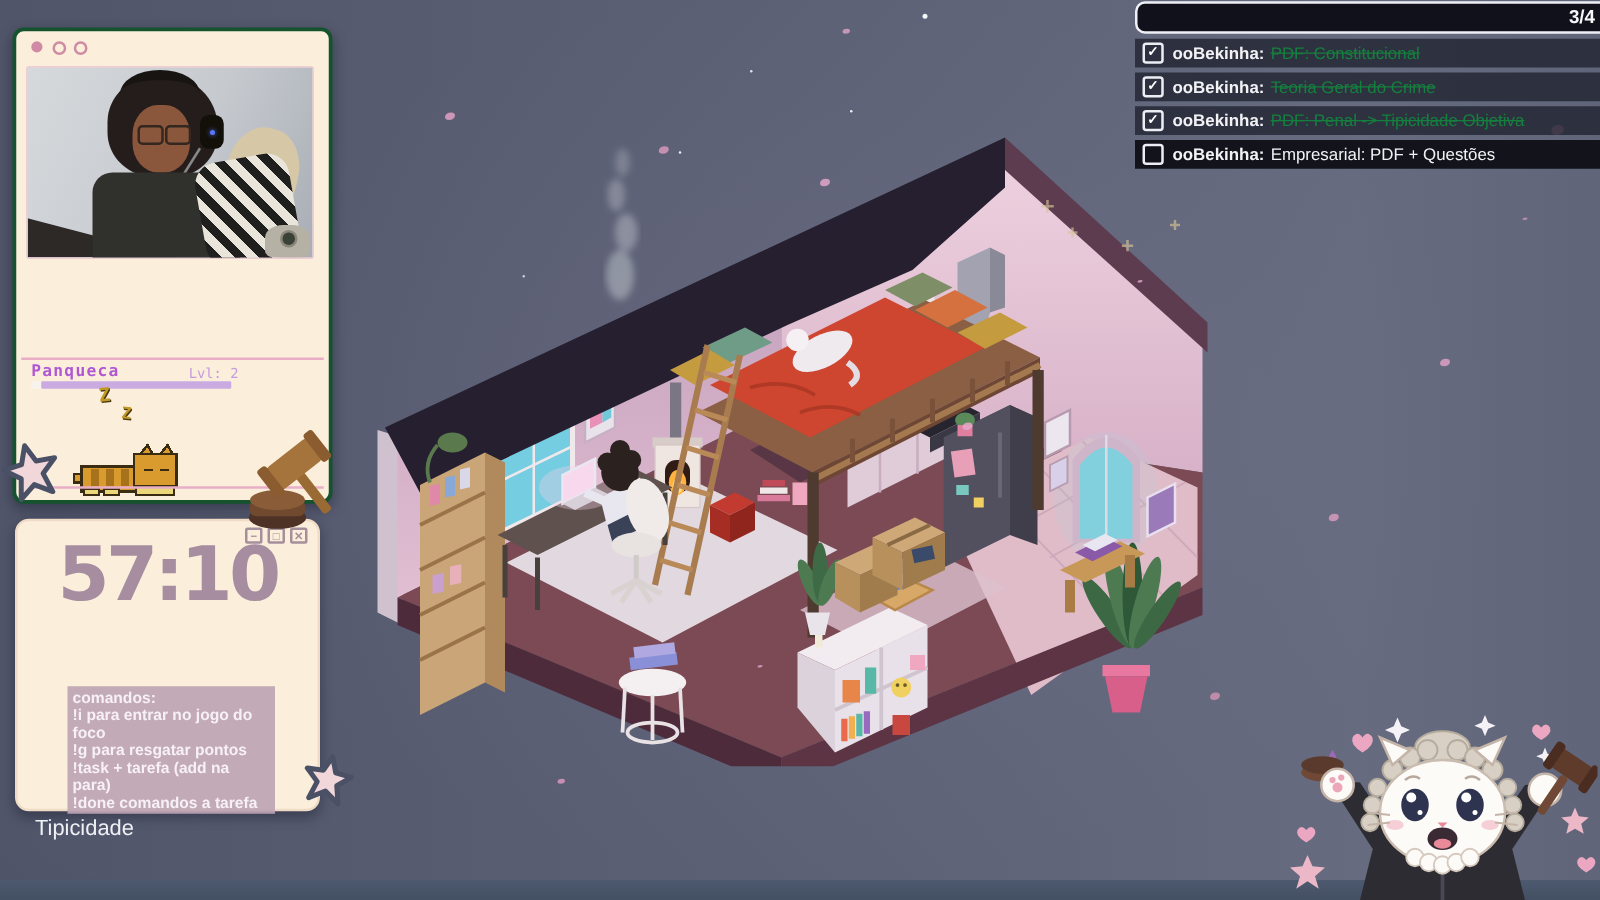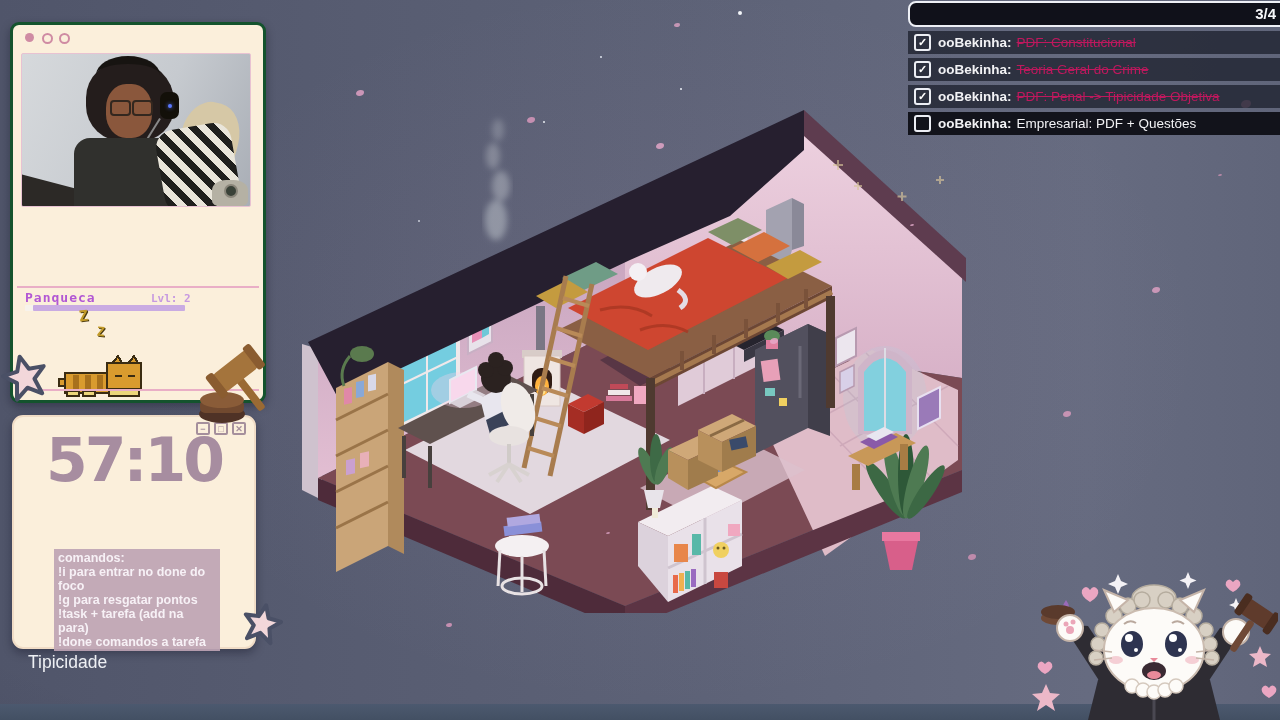--- a/index.html
+++ b/index.html
@@ -55,21 +55,21 @@
   .v-body{position:absolute;left:52px;top:84px;width:118px;height:70px;background:#30302d;border-radius:16px 16px 0 0;}
   .v-cardigan{position:absolute;left:138px;top:72px;width:76px;height:84px;transform:rotate(-10deg);border-radius:18px;
     background:repeating-linear-gradient(55deg,#e9e5da 0 7px,#1f1f1d 7px 14px);}
   .v-cam{position:absolute;right:2px;bottom:0;width:36px;height:26px;background:#b5b1a4;border-radius:40% 40% 20% 20%;}
   .v-lens{position:absolute;right:12px;bottom:8px;width:10px;height:10px;background:#3a4238;border-radius:50%;border:2px solid #8a867a;}
 
   .pet-divider{position:absolute;left:4px;right:4px;top:261px;height:2px;background:#e9aec6;}
   .pet-name{position:absolute;left:12px;top:265px;font-family:"DejaVu Sans Mono",monospace;
     font-weight:bold;font-size:13px;letter-spacing:1px;color:#b257d4;}
   .pet-level{position:absolute;left:138px;top:267px;font-family:"DejaVu Sans Mono",monospace;
-    font-weight:bold;font-size:11px;color:#c79ae0;}
+    font-weight:normal;font-size:11px;color:#c79ae0;}
   .pet-bar{position:absolute;left:12px;top:280px;width:160px;height:6px;background:#f7f3ec;border-radius:1px;}
   .pet-bar-fill{position:absolute;right:0;top:0;height:6px;width:95%;background:#c9abe2;border-radius:1px;}
   .sleep-z{position:absolute;font-family:"DejaVu Sans Mono",monospace;font-weight:bold;color:#c29a28;
     text-shadow:1px 1px 0 #4a3a10;}
   .z1{left:66px;top:282px;font-size:15px;transform:rotate(-6deg);}
   .z2{left:84px;top:299px;font-size:13px;transform:rotate(5deg);}
   .pixel-cat{position:absolute;left:44px;top:330px;}
   .pet-bottom-line{position:absolute;left:4px;right:4px;top:364px;height:2px;background:#e9aec6;}
 
   .timer-window{left:12px;top:415px;width:240px;height:230px;border:2px solid #f0dcc6;border-radius:11px;}
@@ -88,21 +88,21 @@
   .task-overlay{position:absolute;left:908px;top:1px;width:380px;z-index:12;font-size:13.5px;}
   .task-header{position:relative;height:22px;background:#10111a;border:2px solid #eef0f6;border-radius:8px;
     padding:0 10px;line-height:22px;text-align:right;color:#f6f7fa;font-weight:bold;font-size:15px;}
   .task-row{position:relative;height:23px;margin-top:4px;background:rgba(30,33,46,.78);
     display:flex;align-items:center;padding-left:6px;color:#f2f2f5;}
   .task-row.solid{background:rgba(15,16,23,.96);}
   .checkbox{width:13px;height:13px;border:2px solid #eceef4;border-radius:3px;margin-right:7px;
     font-size:11px;line-height:12px;text-align:center;color:#fff;font-weight:bold;flex:0 0 auto;box-sizing:content-box;}
   .task-user{font-weight:bold;margin-right:5px;white-space:nowrap;text-align:right;}
   .task-text{white-space:nowrap;}
-  .done .task-text{color:#be185d;text-decoration:line-through;}
+  .done .task-text{color:#15803d;text-decoration:line-through;}
   .done .task-user{color:#f2f2f5;}
 
   
   .room-svg{position:absolute;left:300px;top:98px;z-index:2;}
   .left-star{position:absolute;left:0px;top:352px;z-index:14;}
   .timer-star{position:absolute;left:240px;top:602px;z-index:14;}
   .gavel{position:absolute;left:186px;top:344px;z-index:15;}
   .mascot{position:absolute;left:1030px;top:572px;z-index:20;}
 </style>
 </head>
@@ -466,21 +466,21 @@
 
 <div class="window timer-window">
   <div class="win-controls">
     <span class="win-btn">−</span>
     <span class="win-btn">□</span>
     <span class="win-btn">✕</span>
   </div>
   <div class="timer-time">57:10</div>
   <div class="commands">
     <div>comandos:</div>
-    <div>!i para entrar no done do foco</div>
+    <div>!i para entrar no jogo do foco</div>
     <div>!g para resgatar pontos</div>
     <div>!task + tarefa (add na para)</div>
     <div>!done comandos a tarefa</div>
   </div>
 </div>
 
 <svg class="timer-star" width="44" height="46" viewBox="0 0 44 46">
   <path d="M22,3 L27,15 L40,16 L30,25 L34,39 L22,31 L10,39 L14,25 L4,16 L17,15 Z" fill="#f2d7da" stroke="#4a5066" stroke-width="4" stroke-linejoin="round" transform="rotate(12 22 23)"></path>
 </svg>
 

